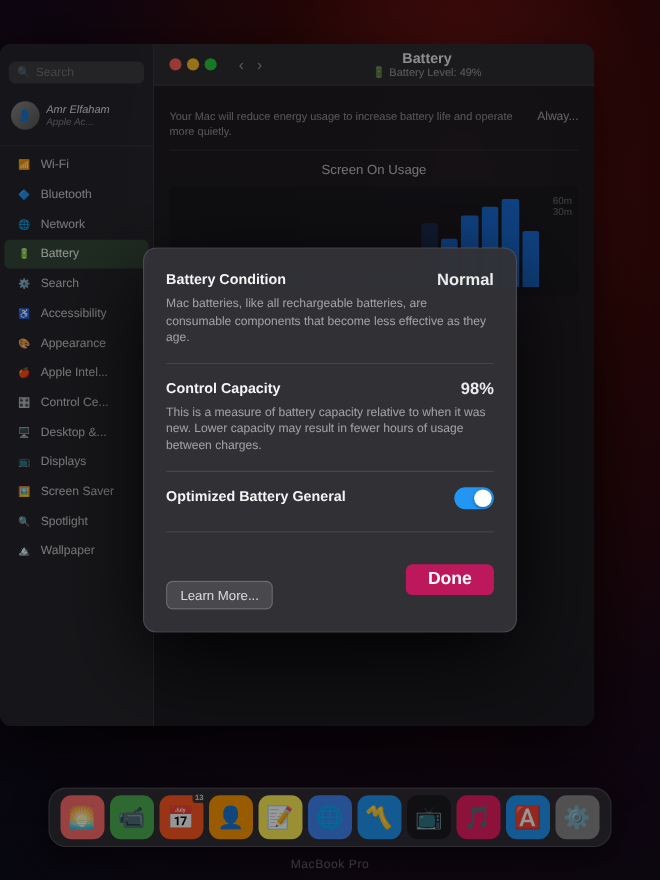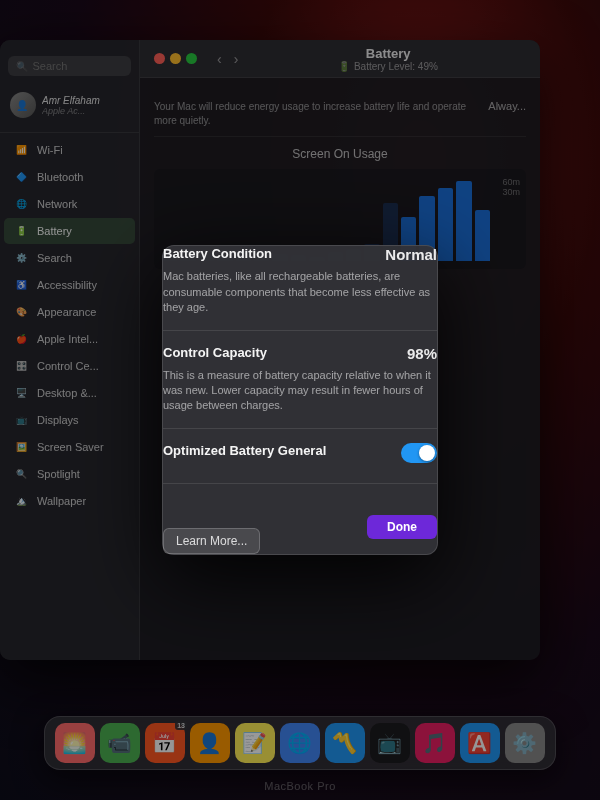--- a/index.html
+++ b/index.html
@@ -318,21 +318,22 @@
       background: rgba(0,0,0,0.4);
       z-index: 100;
       display: flex;
       align-items: center;
       justify-content: center;
     }
 
     .modal {
       background: rgba(50, 50, 55, 0.97);
       border-radius: 12px;
-      width: 276px;
+      padding: 20px;
+      width: 340px;
       box-shadow: 0 25px 80px rgba(0,0,0,0.9);
       border: 1px solid rgba(255,255,255,0.12);
     }
 
     .modal-section {
       padding-bottom: 14px;
       margin-bottom: 14px;
       border-bottom: 1px solid rgba(255,255,255,0.1);
     }
 
@@ -400,25 +401,25 @@
       border: 1px solid rgba(255,255,255,0.2);
       color: rgba(255,255,255,0.8);
       padding: 5px 12px;
       border-radius: 6px;
       font-size: 12px;
       cursor: pointer;
       margin-top: 28px;
     }
 
     .btn-done {
-      background: #6d28d9;
+      background: #be185d;
       color: white;
       padding: 5px 20px;
       border-radius: 6px;
-      font-size: 12px;
+      font-size: 16px;
       font-weight: 600;
       cursor: pointer;
       border: none;
       margin-left: 20px;
     }
 
     
     .dock-bar {
       position: absolute;
       bottom: 30px;

